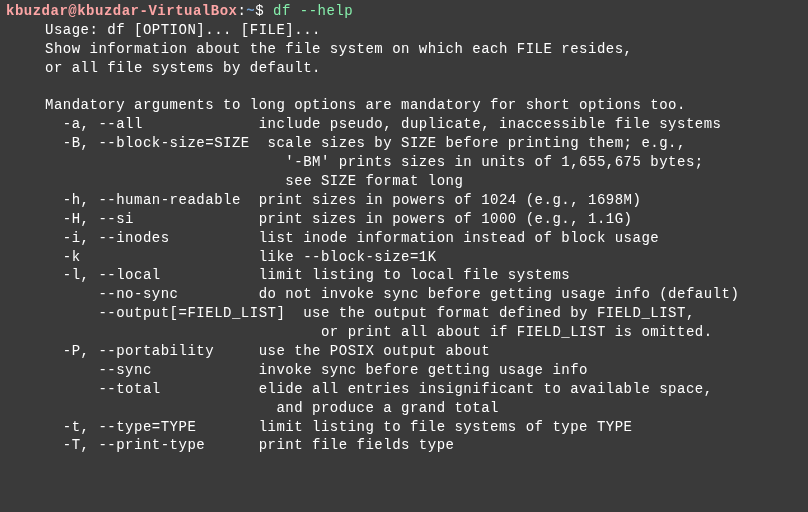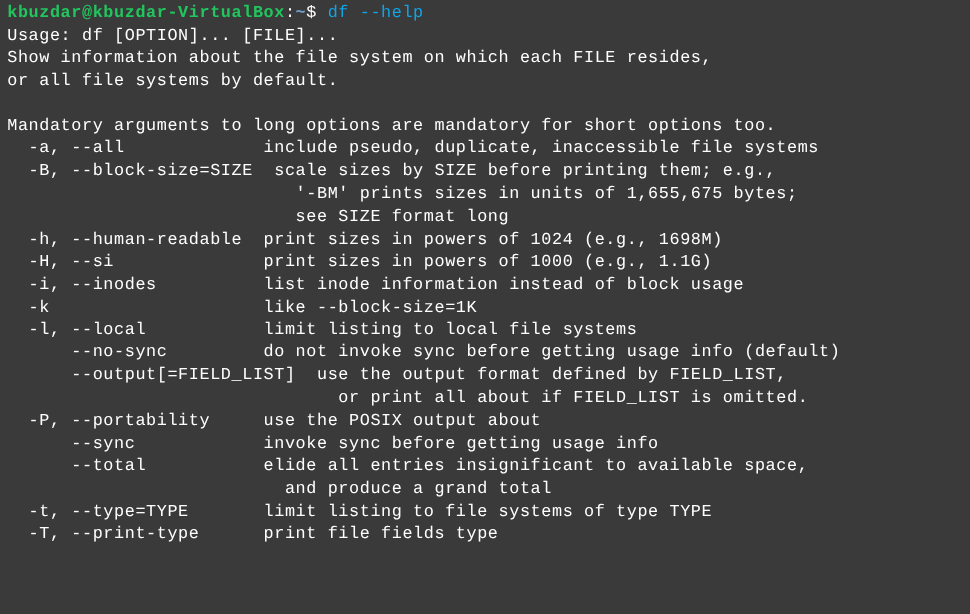--- a/index.html
+++ b/index.html
@@ -16,38 +16,39 @@
       padding: 2px 6px;
       width: 808px;
       height: 512px;
       overflow: hidden;
       letter-spacing: 0.5px;
     }
     .terminal {
       white-space: pre;
     }
     .prompt-user {
-      color: #22c55e;
+      color: #fca5a5;
       font-weight: bold;
     }
     .prompt-colon {
       color: #ffffff;
     }
     .prompt-path {
       color: #729fcf;
       font-weight: bold;
     }
     .prompt-dollar {
       color: #ffffff;
     }
     .command {
-      color: #0ea5e9;
+      color: #86efac;
     }
     .output {
       color: #ffffff;
+      margin-left: 39px;
     }
   </style>
 </head>
 <body>
 
 <div class="terminal"><span class="prompt-user">kbuzdar@kbuzdar-VirtualBox</span><span class="prompt-colon">:</span><span class="prompt-path">~</span><span class="prompt-dollar">$</span><span class="command"> df --help</span>
 <span class="output">Usage: df [OPTION]... [FILE]...</span>
 <span class="output">Show information about the file system on which each FILE resides,</span>
 <span class="output">or all file systems by default.</span>
 <span class="output"></span>

